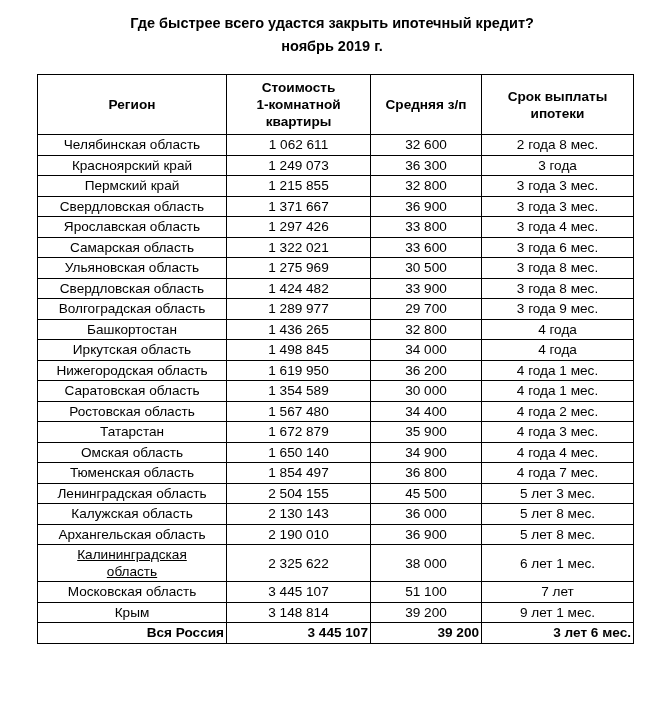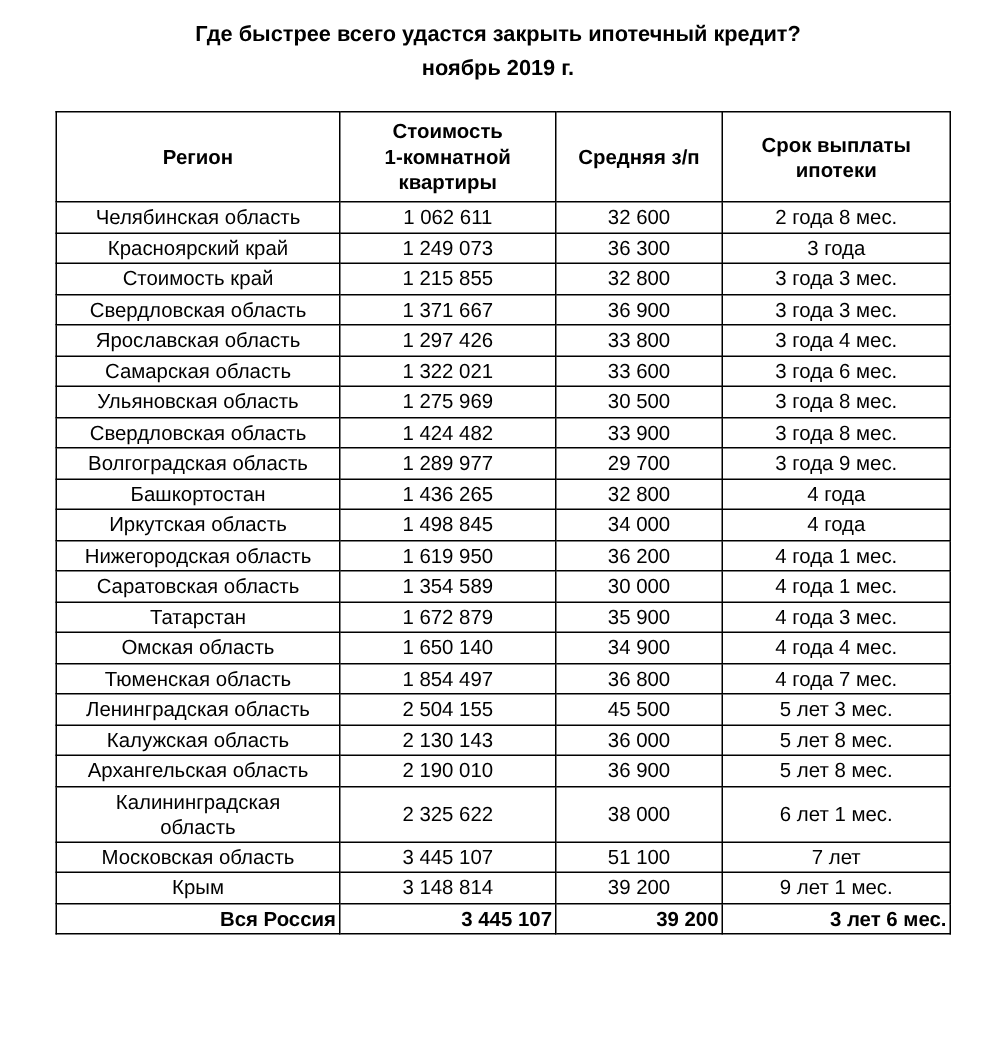--- a/index.html
+++ b/index.html
@@ -95,21 +95,21 @@
         <td>32 600</td>
         <td>2 года 8 мес.</td>
       </tr>
     <tr>
         <td>Красноярский край</td>
         <td>1 249 073</td>
         <td>36 300</td>
         <td>3 года</td>
       </tr>
     <tr>
-        <td>Стоимость край</td>
+        <td>Пермский край</td>
         <td>1 215 855</td>
         <td>32 800</td>
         <td>3 года 3 мес.</td>
       </tr>
     <tr>
         <td>Свердловская область</td>
         <td>1 371 667</td>
         <td>36 900</td>
         <td>3 года 3 мес.</td>
       </tr>
@@ -161,20 +161,26 @@
         <td>36 200</td>
         <td>4 года 1 мес.</td>
       </tr>
     <tr>
         <td>Саратовская область</td>
         <td>1 354 589</td>
         <td>30 000</td>
         <td>4 года 1 мес.</td>
       </tr>
     <tr>
+        <td>Ростовская область</td>
+        <td>1 567 480</td>
+        <td>34 400</td>
+        <td>4 года 2 мес.</td>
+      </tr>
+    <tr>
         <td>Татарстан</td>
         <td>1 672 879</td>
         <td>35 900</td>
         <td>4 года 3 мес.</td>
       </tr>
     <tr>
         <td>Омская область</td>
         <td>1 650 140</td>
         <td>34 900</td>
         <td>4 года 4 мес.</td>
@@ -197,21 +203,21 @@
         <td>36 000</td>
         <td>5 лет 8 мес.</td>
       </tr>
     <tr>
         <td>Архангельская область</td>
         <td>2 190 010</td>
         <td>36 900</td>
         <td>5 лет 8 мес.</td>
       </tr>
     <tr class="tall">
-        <td style="padding:0 28px;">Калининградская область</td>
+        <td style="padding:0 28px;text-decoration:underline;">Калининградская область</td>
         <td>2 325 622</td>
         <td>38 000</td>
         <td>6 лет 1 мес.</td>
       </tr>
     <tr>
         <td>Московская область</td>
         <td>3 445 107</td>
         <td>51 100</td>
         <td>7 лет</td>
       </tr>

